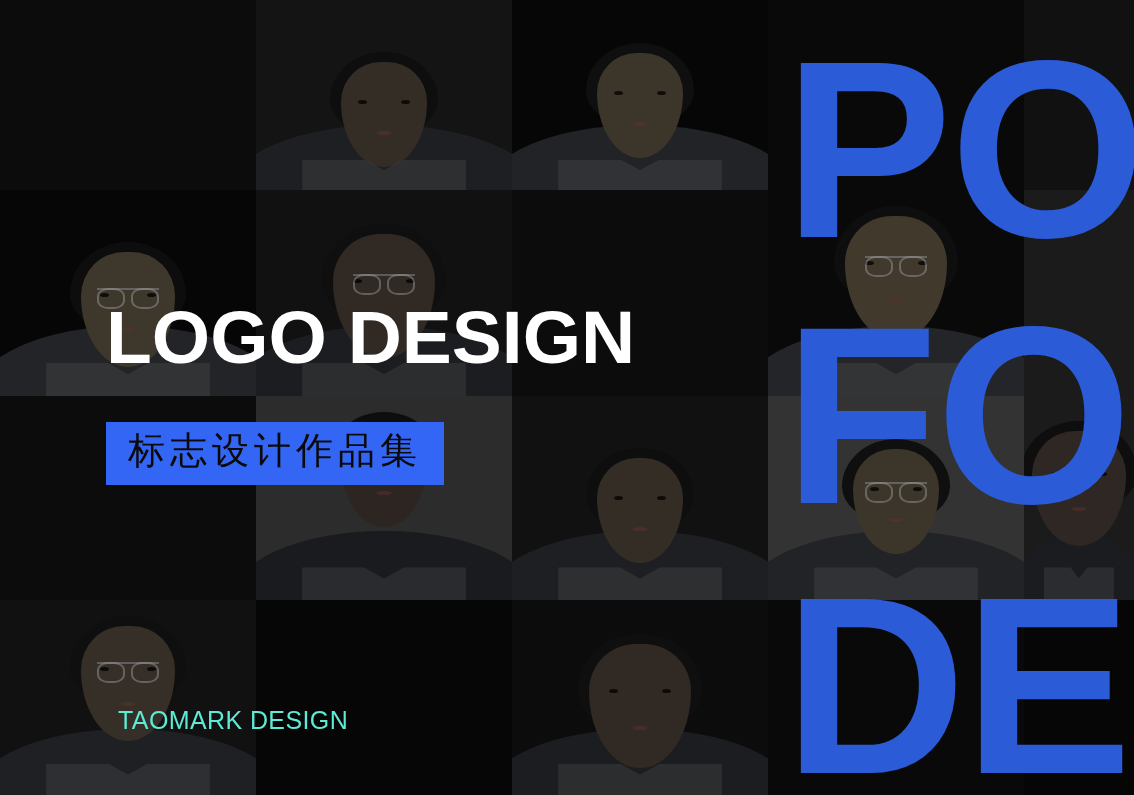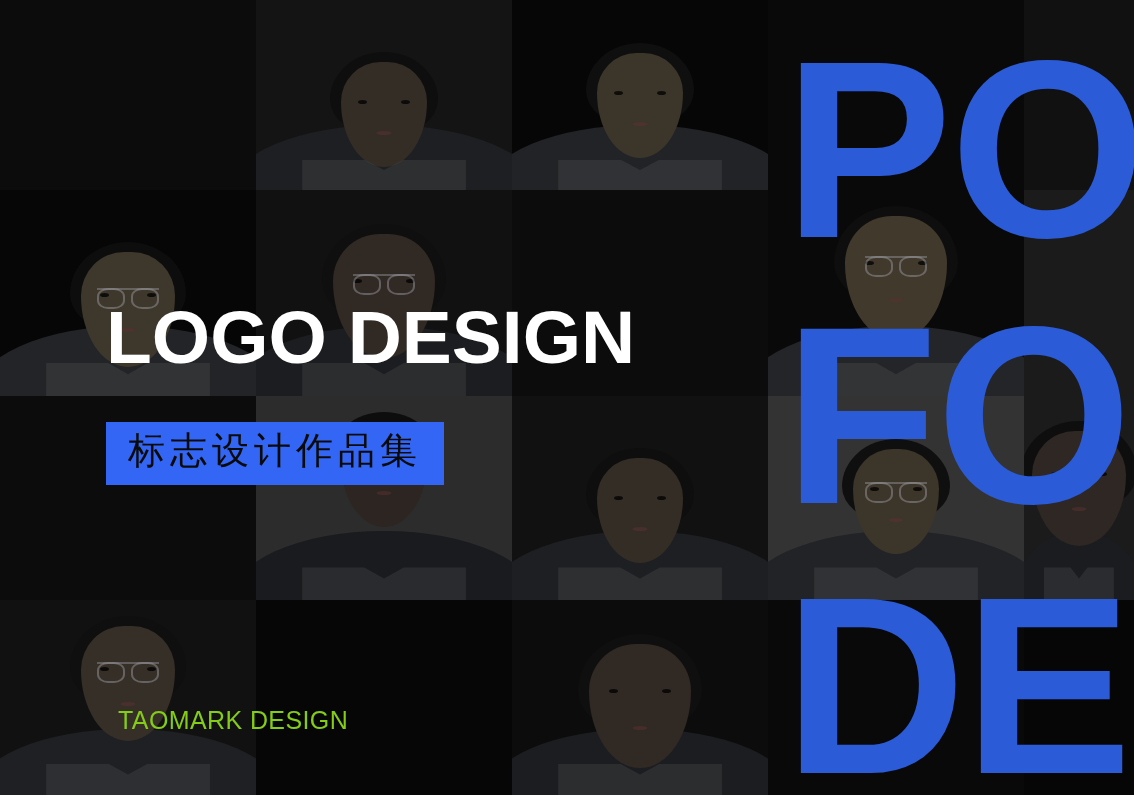--- a/index.html
+++ b/index.html
@@ -339,15 +339,15 @@
     <h1 id="main-title" style="color: rgb(255, 255, 255);">LOGO DESIGN</h1>
     <div id="subtitle-badge" style="background: rgb(51, 102, 245); color: rgb(10, 10, 10);">标志设计作品集</div>
   </div>
 
   <div id="display-letters">
     <div class="big-letter-row" id="letters-row-0" style="color: rgb(43, 91, 215);">PO</div>
     <div class="big-letter-row" id="letters-row-1" style="color: rgb(43, 91, 215);">FO</div>
     <div class="big-letter-row" id="letters-row-2" style="color: rgb(43, 91, 215);">DE</div>
   </div>
 
-  <div id="footer-mark" style="color: #84cc16;">TAOMARK DESIGN</div>
+  <div id="footer-mark" style="color: #5eead4;">TAOMARK DESIGN</div>
 
 </div>
 
 </body></html>

